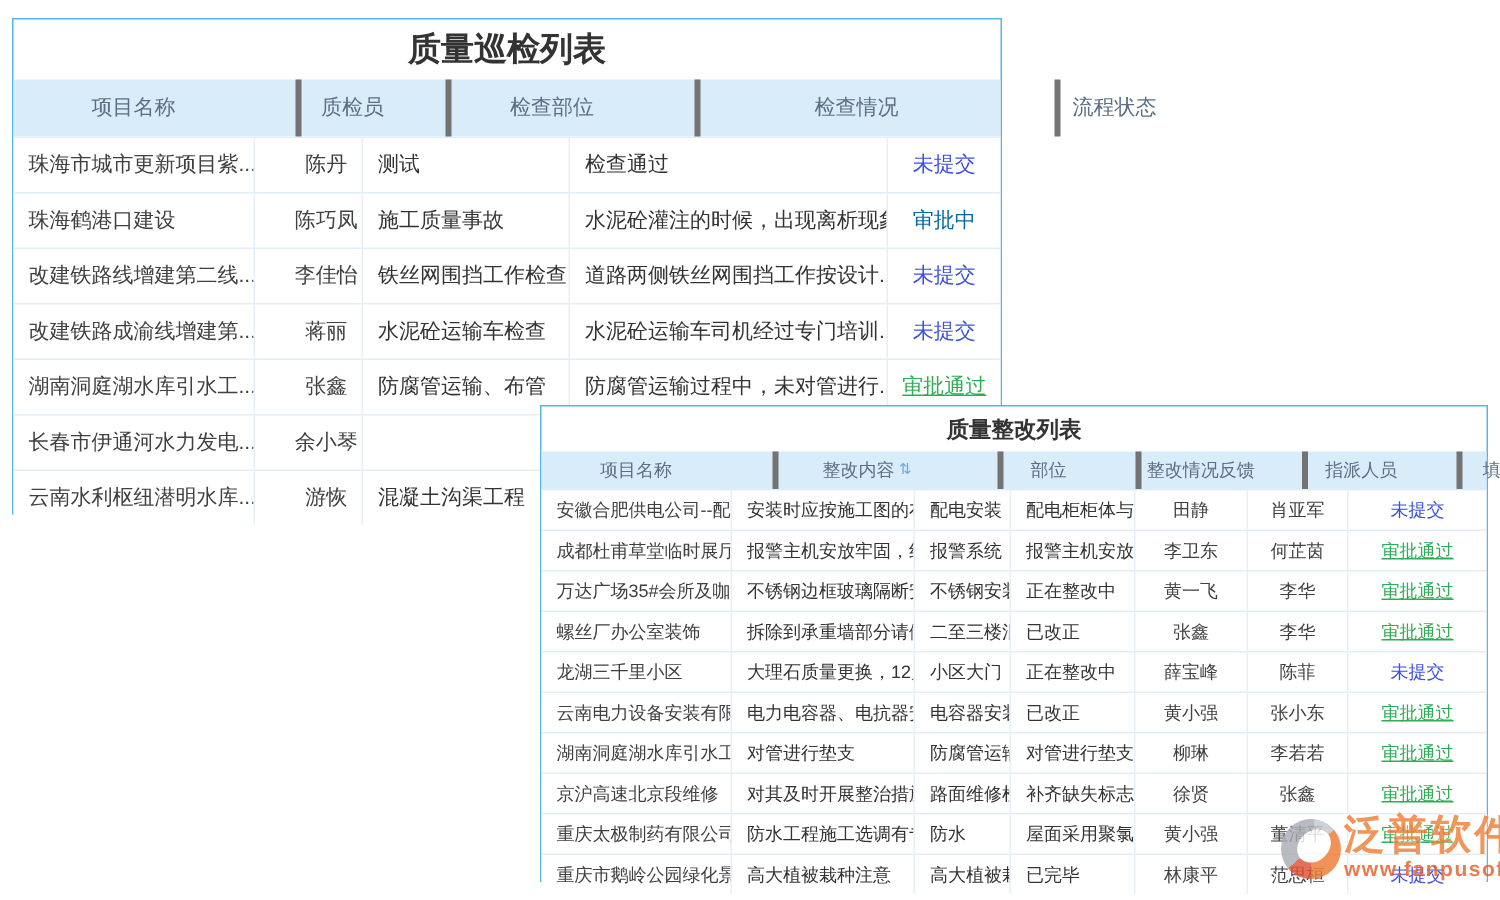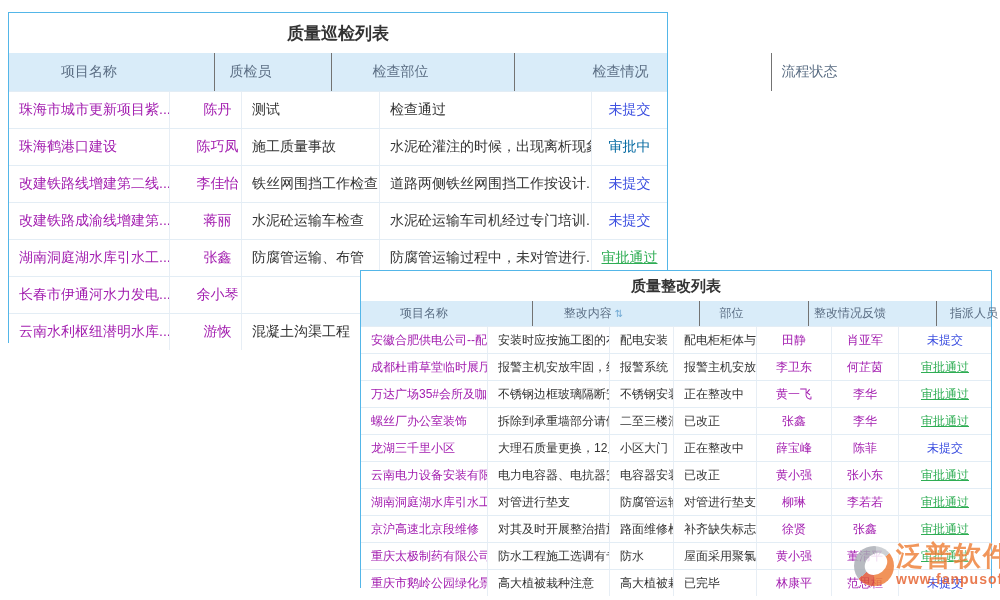--- a/index.html
+++ b/index.html
@@ -2,35 +2,35 @@
 <html><head>
 <meta charset="utf-8">
 <style>
   html,body{margin:0;padding:0;}
   body{width:1000px;height:600px;position:relative;background:#ffffff;overflow:hidden;
        font-family:"Liberation Sans","DejaVu Sans",sans-serif;}
   .panel{position:absolute;background:#ffffff;border:1px solid #54b6e8;box-sizing:border-box;}
   #inspection-panel{left:8px;top:12px;width:660px;height:331px;}
   #rectification-panel{left:360px;top:270px;width:632px;height:318px;}
   .panel-title{display:flex;align-items:center;justify-content:center;font-weight:bold;color:#333333;}
-  #inspection-panel .panel-title{height:40px;font-size:17px;}
+  #inspection-panel .panel-title{height:40px;font-size:22px;}
   #rectification-panel .panel-title{height:30px;font-size:15px;}
-  .thead{display:flex;background:#d9ecf9;color:#5b6e84;gap:45px;}
+  .thead{display:flex;background:#d9ecf9;color:#5b6e84;}
   #inspection-panel .thead{height:38px;font-size:14px;}
   #rectification-panel .thead{height:25px;font-size:12px;}
   .trow{display:flex;border-top:1px solid #e3edf5;background:#ffffff;}
   #inspection-panel .trow{height:36px;font-size:14px;color:#333333;}
   #rectification-panel .trow{height:26px;font-size:12px;color:#333333;}
   .cell{box-sizing:border-box;overflow:hidden;white-space:nowrap;display:flex;align-items:center;flex:none;}
   .cell.center{justify-content:center;}
   .cell.left{padding-left:10px;padding-right:5px;}
   .trow .cell + .cell{border-left:1px solid #e7eef5;}
   .thead .cell{justify-content:center;padding:0 3px;}
-  .thead .cell + .cell{border-left:1px solid #737373;}
-  .link{color:#a21caf;cursor:pointer;}
+  .thead .cell + .cell{border-left:4px solid #737373;margin-left:28px;}
+  .link{color:#404040;cursor:pointer;}
   .underline{text-decoration:underline;}
   .sort-icon{margin-left:3px;font-size:10px;color:#6fa9d4;}
   .t1c0{width:160px;} .t1c1{width:72px;padding-left:24px;} .t1c2{width:138px;} .t1c3{width:212px;} .t1c4{width:76px;}
   .t2c0{width:126px;} .t2c1{width:122px;} .t2c2{width:64px;text-align:right;} .t2c3{width:83px;} .t2c4{width:75px;} .t2c5{width:67px;text-align:right;} .t2c6{width:93px;}
   
   .watermark{position:absolute;left:854px;top:542px;display:flex;align-items:flex-start;opacity:.82;z-index:50;}
   .wm-logo{width:40px;height:40px;border-radius:50%;flex:none;margin-top:4px;
            background:conic-gradient(from 230deg,#a9adb4 0 38%,#c4c8cd 38% 50%,#ef7c35 50% 86%,#df5233 86% 100%);
            position:relative;overflow:hidden;}
   .wm-logo::after{content:"";position:absolute;left:11px;top:7px;width:22px;height:22px;border-radius:50%;

